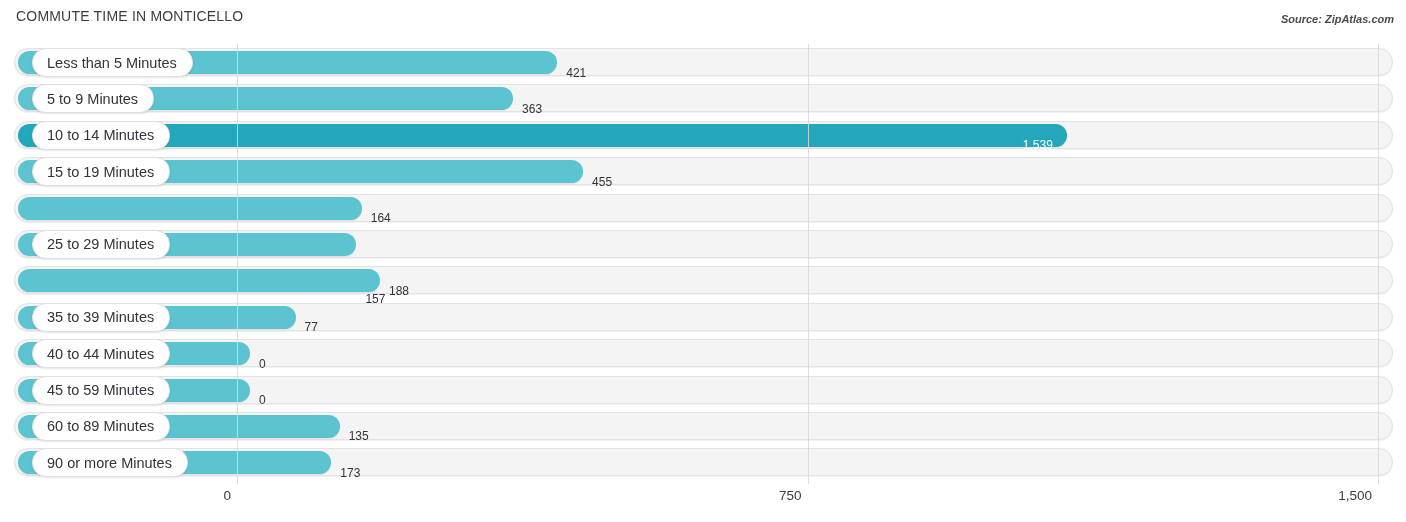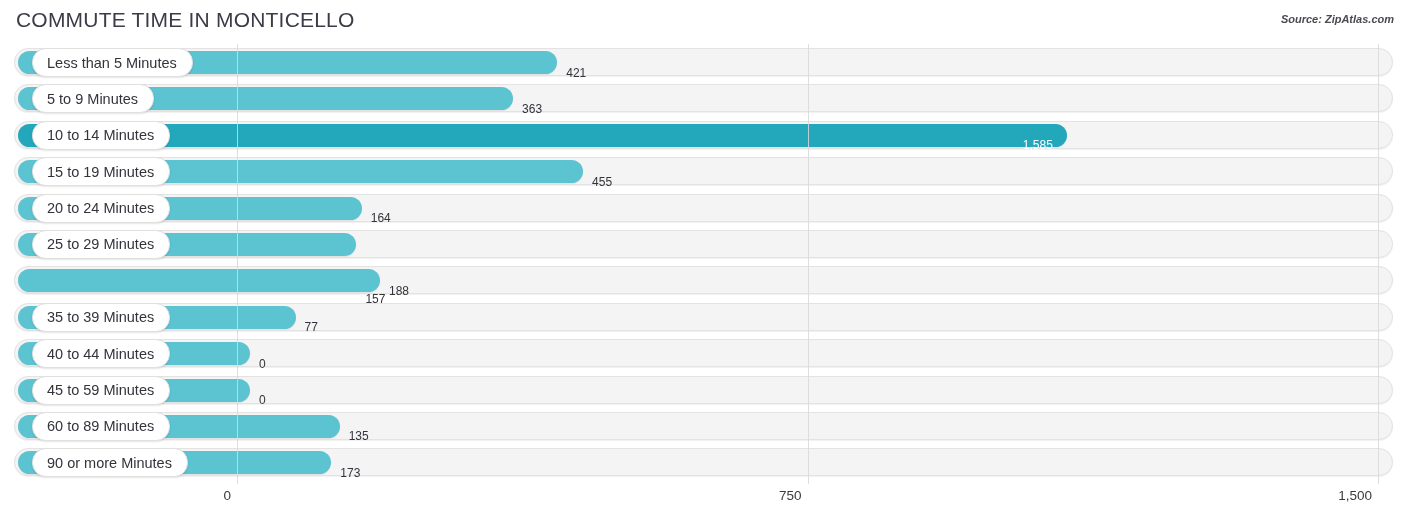--- a/index.html
+++ b/index.html
@@ -28,21 +28,21 @@
     position: absolute;
     left: 0;
     top: 0;
     width: 1406px;
     height: 44px;
   }
   .chart-title {
     position: absolute;
     left: 16px;
     top: 8px;
-    font-size: 21px;
+    font-size: 14px;
     font-weight: 400;
     letter-spacing: 0.2px;
     color: #3c3c48;
     white-space: nowrap;
   }
   .chart-source {
     position: absolute;
     right: 12px;
     top: 13px;
     font-size: 11px;
@@ -194,32 +194,31 @@
         <div class="bar-row">
           <div class="bar-track"></div>
           <div class="bar-fill" style="width: 495.122px;"></div>
           <div class="bar-label">5 to 9 Minutes</div>
           <div class="bar-value" style="left: 522.122px;">363</div>
         </div>
         <div class="bar-row is-max">
           <div class="bar-track"></div>
           <div class="bar-fill" style="width: 1048.89px;"></div>
           <div class="bar-label">10 to 14 Minutes</div>
-          <div class="bar-value inside" style="left: 18px; width: 1034.89px;">1,585</div>
+          <div class="bar-value inside" style="left: 18px; width: 1034.89px;">1,539</div>
         </div>
         <div class="bar-row">
           <div class="bar-track"></div>
           <div class="bar-fill" style="width: 565.103px;"></div>
           <div class="bar-label">15 to 19 Minutes</div>
           <div class="bar-value" style="left: 592.103px;">455</div>
         </div>
         <div class="bar-row">
           <div class="bar-track"></div>
           <div class="bar-fill" style="width: 343.749px;"></div>
-          <div class="bar-label">20 to 24 Minutes</div>
           <div class="bar-value" style="left: 370.749px;">164</div>
         </div>
         <div class="bar-row">
           <div class="bar-track"></div>
           <div class="bar-fill" style="width: 338.425px;"></div>
           <div class="bar-label">25 to 29 Minutes</div>
           <div class="bar-value" style="left: 365.425px; margin-top: 45px;">157</div>
         </div>
         <div class="bar-row">
           <div class="bar-track"></div>

